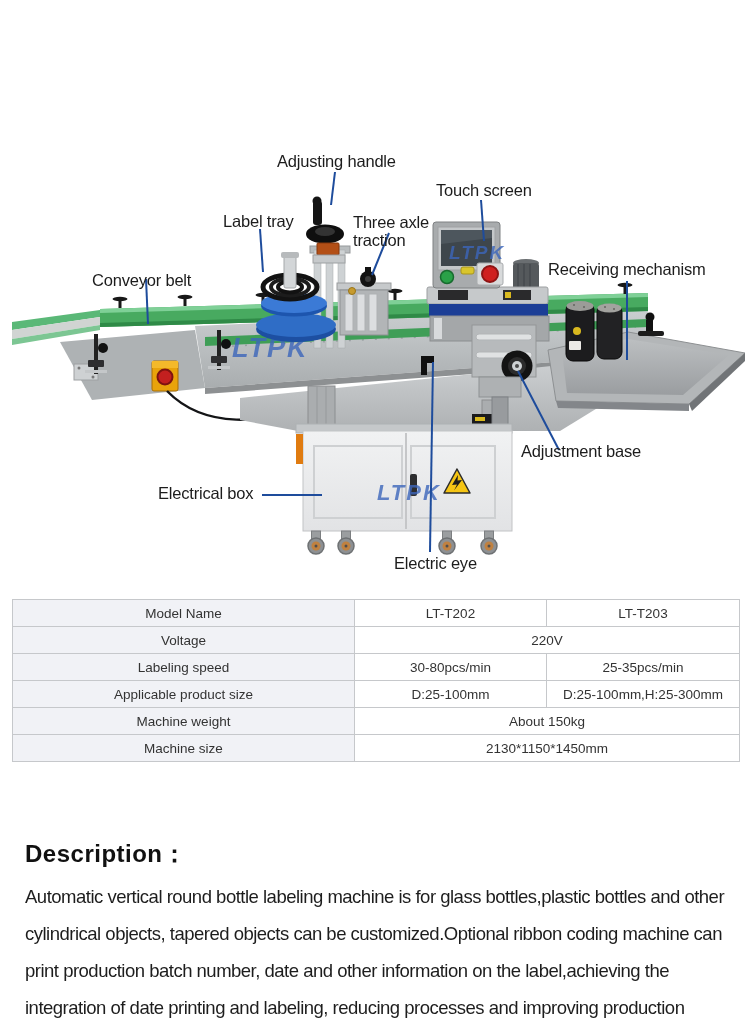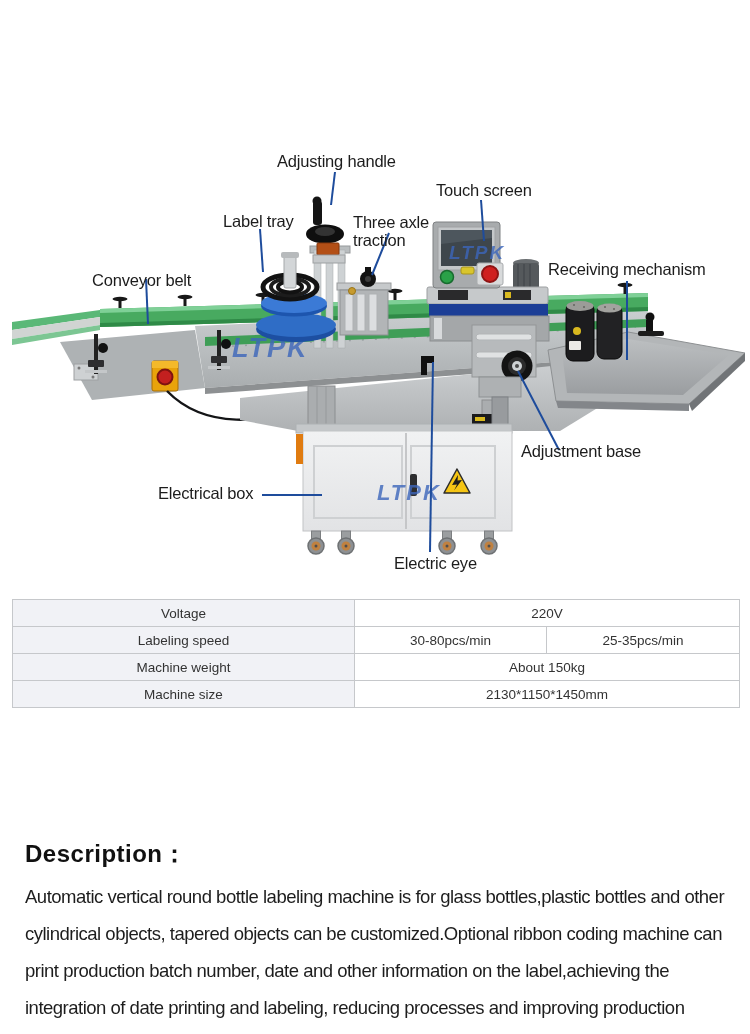--- a/index.html
+++ b/index.html
@@ -287,27 +287,37 @@
 
 
   <table class="specs">
     <colgroup>
         <col style="width:342px">
         <col style="width:192px">
         <col style="width:193px">
       </colgroup>
     <tbody>
       <tr>
+        <td class="lbl">Model Name</td>
+        <td class="val">LT-T202</td>
+        <td class="val">LT-T203</td>
+      </tr>
+      <tr>
         <td class="lbl">Voltage</td>
         <td class="val" colspan="2">220V</td>
       </tr>
       <tr>
         <td class="lbl">Labeling speed</td>
         <td class="val">30-80pcs/min</td>
         <td class="val">25-35pcs/min</td>
+      </tr>
+      <tr>
+        <td class="lbl">Applicable product size</td>
+        <td class="val">D:25-100mm</td>
+        <td class="val">D:25-100mm,H:25-300mm</td>
       </tr>
       <tr>
         <td class="lbl">Machine weight</td>
         <td class="val" colspan="2">About 150kg</td>
       </tr>
       <tr>
         <td class="lbl">Machine size</td>
         <td class="val" colspan="2">2130*1150*1450mm</td>
       </tr>
     </tbody>

